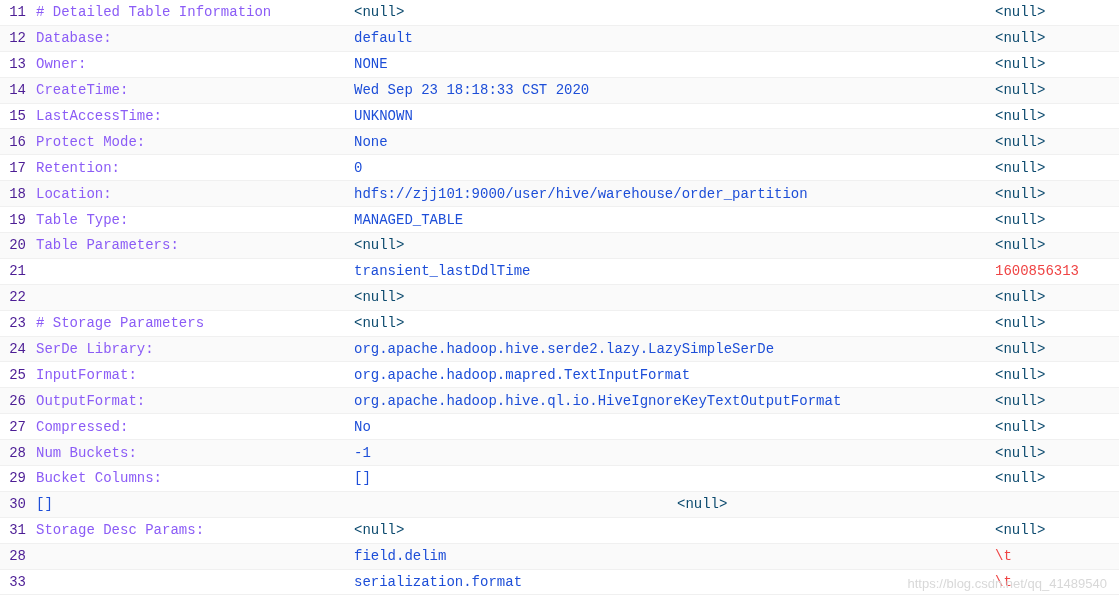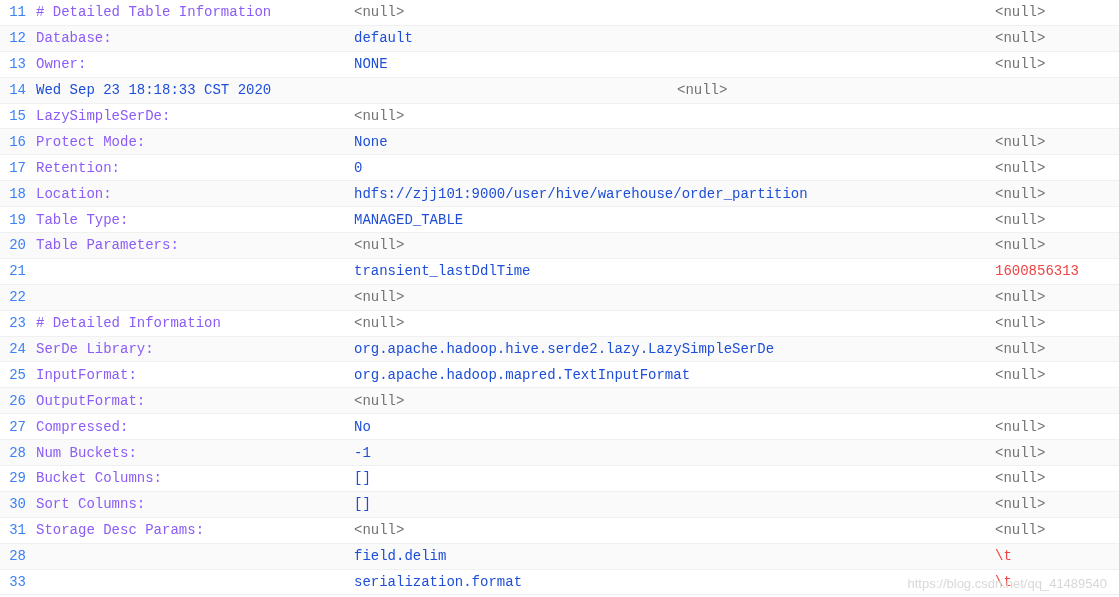--- a/index.html
+++ b/index.html
@@ -24,21 +24,21 @@
       height: 25.9px;
       border-bottom: 1px solid #f0f0f0;
       align-items: center;
     }
     .row:nth-child(even) {
       background: #fafafa;
     }
     .line-number {
       width: 32px;
       text-align: right;
-      color: #3b82f6;
+      color: #4c1d95;
       padding-right: 6px;
       font-size: 14px;
       flex-shrink: 0;
     }
     .col1 {
       width: 318px;
       color: #8b5cf6;
       padding-left: 4px;
       white-space: nowrap;
       overflow: hidden;
@@ -53,21 +53,21 @@
       flex-shrink: 0;
     }
     .col3 {
       flex: 1;
       color: #ef4444;
       padding-left: 4px;
       white-space: nowrap;
       overflow: hidden;
     }
     .null-val {
-      color: #737373;
+      color: #0c4a6e;
     }
     .watermark {
       position: absolute;
       bottom: 6px;
       right: 12px;
       color: #d8d8d8;
       font-size: 13px;
       font-family: Arial, sans-serif;
       pointer-events: none;
     }
@@ -89,26 +89,28 @@
       <div class="col3 null-val">&lt;null&gt;</div>
     </div>
     <div class="row">
       <div class="line-number">13</div>
       <div class="col1">Owner:</div>
       <div class="col2">NONE</div>
       <div class="col3 null-val">&lt;null&gt;</div>
     </div>
     <div class="row">
       <div class="line-number">14</div>
+      <div class="col1">CreateTime:</div>
       <div class="col2">Wed Sep 23 18:18:33 CST 2020</div>
       <div class="col3 null-val">&lt;null&gt;</div>
     </div>
     <div class="row">
       <div class="line-number">15</div>
-      <div class="col1">LazySimpleSerDe:</div>
+      <div class="col1">LastAccessTime:</div>
+      <div class="col2">UNKNOWN</div>
       <div class="col3 null-val">&lt;null&gt;</div>
     </div>
     <div class="row">
       <div class="line-number">16</div>
       <div class="col1">Protect Mode:</div>
       <div class="col2">None</div>
       <div class="col3 null-val">&lt;null&gt;</div>
     </div>
     <div class="row">
       <div class="line-number">17</div>
@@ -141,39 +143,40 @@
       <div class="col3">1600856313</div>
     </div>
     <div class="row">
       <div class="line-number">22</div>
       <div class="col1"></div>
       <div class="col2 null-val">&lt;null&gt;</div>
       <div class="col3 null-val">&lt;null&gt;</div>
     </div>
     <div class="row">
       <div class="line-number">23</div>
-      <div class="col1"># Detailed Information</div>
+      <div class="col1"># Storage Parameters</div>
       <div class="col2 null-val">&lt;null&gt;</div>
       <div class="col3 null-val">&lt;null&gt;</div>
     </div>
     <div class="row">
       <div class="line-number">24</div>
       <div class="col1">SerDe Library:</div>
       <div class="col2">org.apache.hadoop.hive.serde2.lazy.LazySimpleSerDe</div>
       <div class="col3 null-val">&lt;null&gt;</div>
     </div>
     <div class="row">
       <div class="line-number">25</div>
       <div class="col1">InputFormat:</div>
       <div class="col2">org.apache.hadoop.mapred.TextInputFormat</div>
       <div class="col3 null-val">&lt;null&gt;</div>
     </div>
     <div class="row">
       <div class="line-number">26</div>
       <div class="col1">OutputFormat:</div>
+      <div class="col2">org.apache.hadoop.hive.ql.io.HiveIgnoreKeyTextOutputFormat</div>
       <div class="col3 null-val">&lt;null&gt;</div>
     </div>
     <div class="row">
       <div class="line-number">27</div>
       <div class="col1">Compressed:</div>
       <div class="col2">No</div>
       <div class="col3 null-val">&lt;null&gt;</div>
     </div>
     <div class="row">
       <div class="line-number">28</div>
@@ -182,21 +185,20 @@
       <div class="col3 null-val">&lt;null&gt;</div>
     </div>
     <div class="row">
       <div class="line-number">29</div>
       <div class="col1">Bucket Columns:</div>
       <div class="col2">[]</div>
       <div class="col3 null-val">&lt;null&gt;</div>
     </div>
     <div class="row">
       <div class="line-number">30</div>
-      <div class="col1">Sort Columns:</div>
       <div class="col2">[]</div>
       <div class="col3 null-val">&lt;null&gt;</div>
     </div>
     <div class="row">
       <div class="line-number">31</div>
       <div class="col1">Storage Desc Params:</div>
       <div class="col2 null-val">&lt;null&gt;</div>
       <div class="col3 null-val">&lt;null&gt;</div>
     </div>
     <div class="row">

